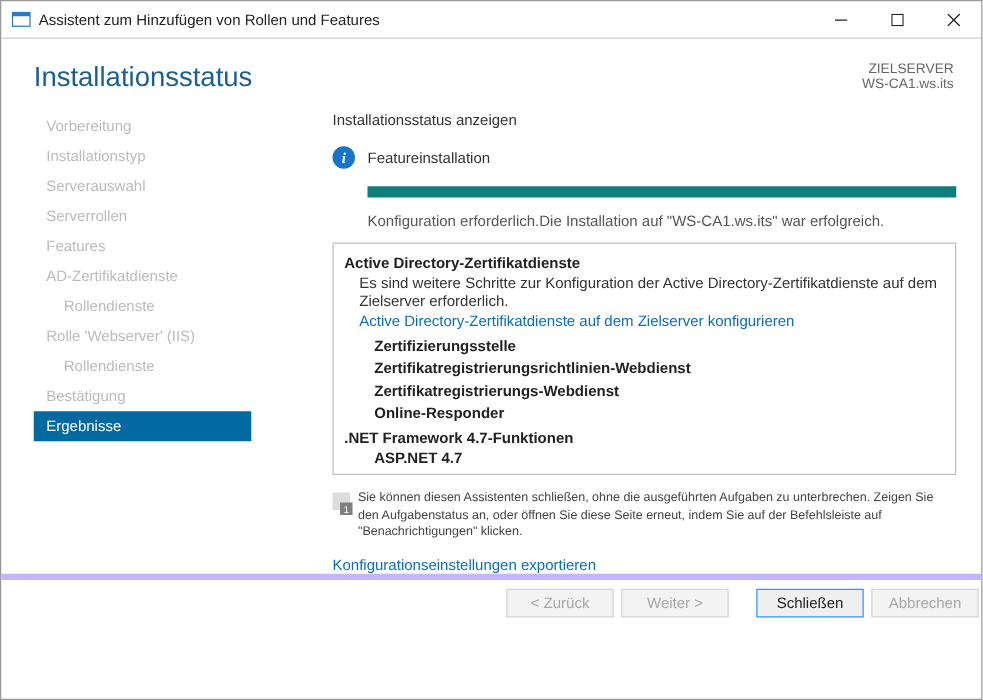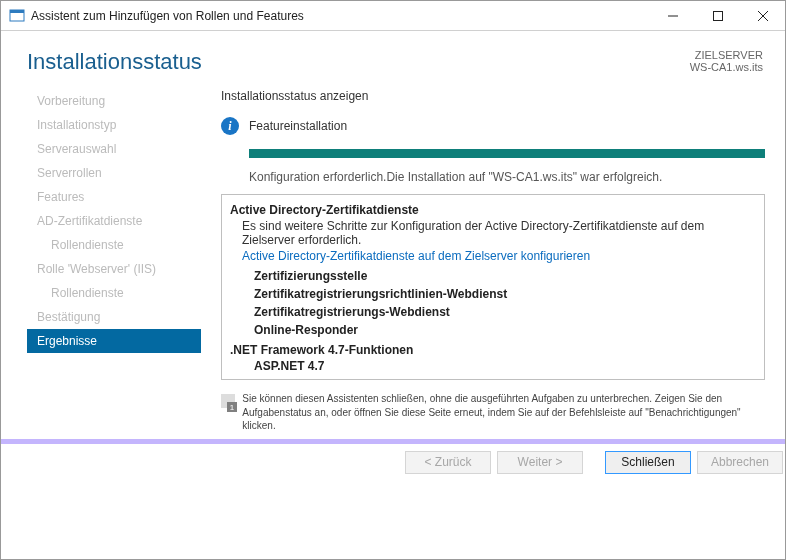--- a/index.html
+++ b/index.html
@@ -9,21 +9,21 @@
   .titlebar .title { flex: 1; color: #222; font-size: 12px; }
   .winbtns { display: flex; }
   .winbtns .wb { width: 45px; height: 29px; display: flex; align-items: center; justify-content: center; }
   .winbtns .wb svg { stroke: #222; }
   .headerzone { padding: 18px 22px 8px 26px; display: flex; justify-content: space-between; align-items: flex-start; }
   .pagehead { font-size: 22px; font-weight: 300; color: #1A5F8F; }
   .target { text-align: right; font-size: 11px; color: #666; }
   .target .lab { display: block; }
   .target .val { display: block; }
   .main { display: flex; flex-direction: column; width: 100%; }
-  .body { display: flex; flex: 1; padding: 0 20px 0 26px; }
+  .body { display: flex; flex: 1; padding: 0 20px 0 26px; gap: 45px; }
   .sidebar { width: 174px; padding-top: 6px; }
   .navitem { padding: 5px 8px 5px 10px; color: #bbb; font-size: 12px; white-space: nowrap; }
   .navitem.sub { padding-left: 24px; }
   .navitem.active { background: #0369a1; color: #fff; }
   .panel { flex: 1; padding: 6px 0 0 20px; display: flex; flex-direction: column; }
   .panehead { color: #333; margin-bottom: 14px; font-size: 12px; }
   .statusline { display: flex; align-items: center; gap: 10px; margin-bottom: 6px; }
   .info-icon { width: 18px; height: 18px; border-radius: 50%; background: #1975C5; color: #fff; display: flex; align-items: center; justify-content: center; font-size: 12px; font-weight: bold; font-style: italic; font-family: Georgia, serif; }
   .statuslabel { color: #333; }
   .progress { height: 9px; background: #e8e8e8; margin: 8px 0 8px 28px; position: relative; }
@@ -131,20 +131,21 @@
       </div>
 
       <div class="tipzone">
         <div class="tipicon">
           <div class="tipflag"></div>
           <div class="tipbadge">1</div>
         </div>
         <div class="tiptext">Sie können diesen Assistenten schließen, ohne die ausgeführten Aufgaben zu unterbrechen. Zeigen Sie den Aufgabenstatus an, oder öffnen Sie diese Seite erneut, indem Sie auf der Befehlsleiste auf "Benachrichtigungen" klicken.</div>
       </div>
 
+      <div class="exportlink">Konfigurationseinstellungen exportieren</div>
     </div>
   </div>
 
   <div class="footer">
     <div class="btn disabled">&lt; Zurück</div>
     <div class="btn disabled">Weiter &gt;</div>
     <div style="width:10px"></div>
     <div class="btn primary">Schließen</div>
     <div class="btn disabled">Abbrechen</div>
   </div>

